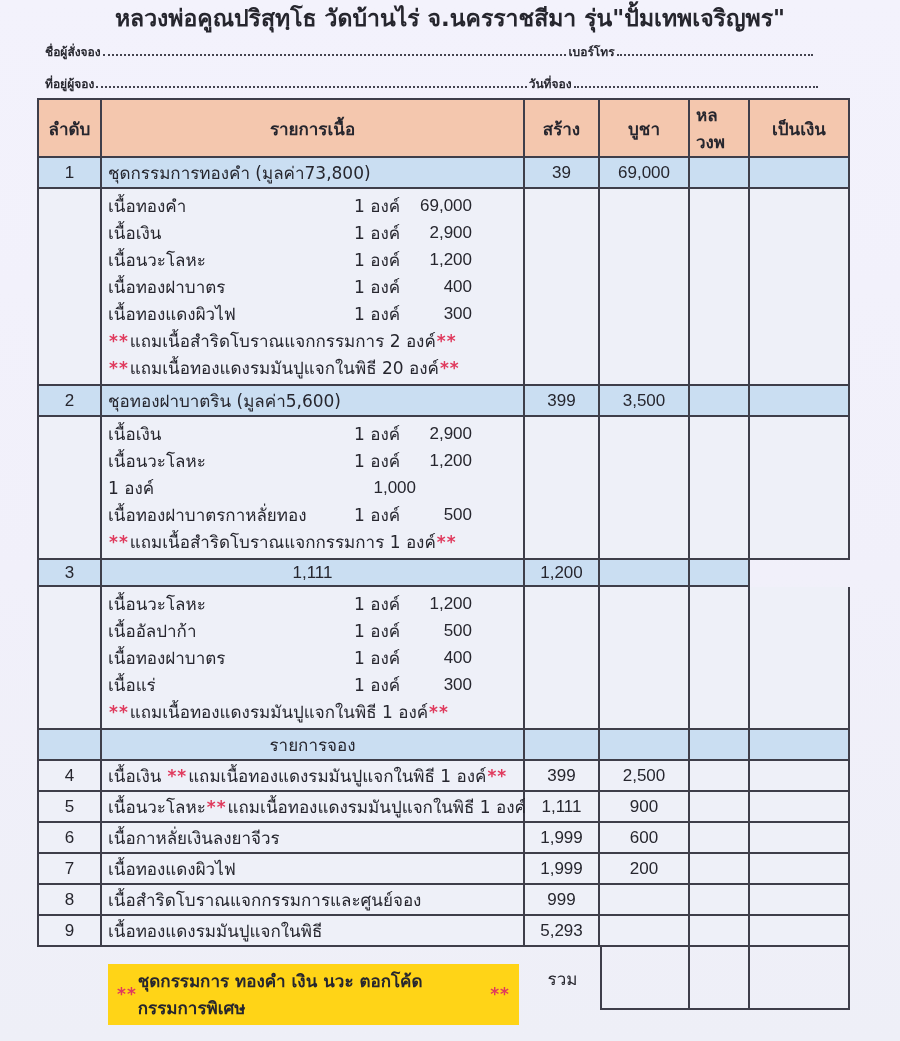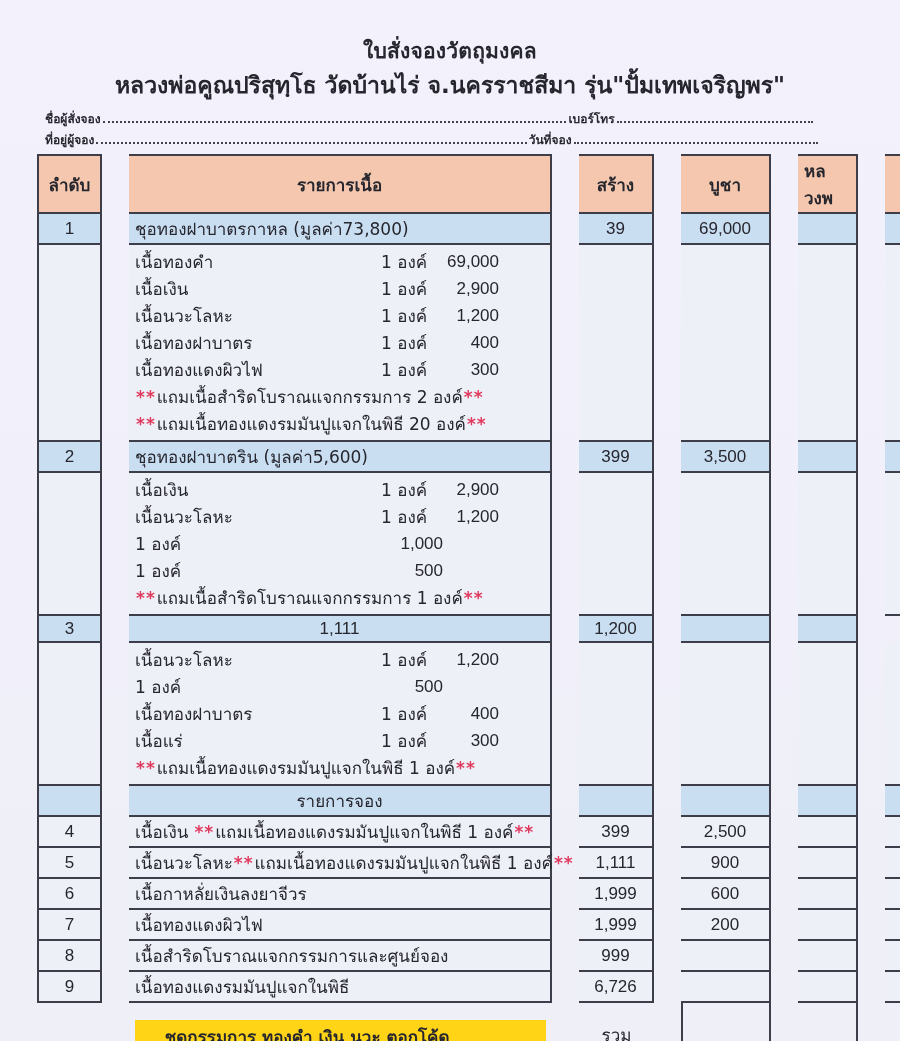--- a/index.html
+++ b/index.html
@@ -9,26 +9,26 @@
   html,body{margin:0;padding:0;}
   body{background:#e6e6ee;font-family:"DejaVu Sans",sans-serif;}
   .paper{width:900px;height:1041px;margin:0 auto;position:relative;overflow:hidden;
          background:linear-gradient(180deg,#f3f2fc 0%,#f1f0fa 55%,#eeeff7 100%);color:var(--ink);}
   .title{ text-align:center;margin-top:34px;font-size:21px;font-weight:700;letter-spacing:.2px;}
   .subtitle{text-align:center;font-size:23px;font-weight:700;}
   .fill-line{display:flex;align-items:flex-end;margin-left:45px;font-size:12px;font-weight:600;line-height:1.35;}
   .fill-line .lbl{white-space:nowrap;}
   .dots{border-bottom:2.5px dotted #43434e;height:2px;margin:0 2px 4px 2px;}
   .w1{width:770px;margin-top:8px;}
-  .w2{width:775px;margin-top:5px;font-family:Liberation Serif, serif;}
+  .w2{width:775px;margin-top:16px;font-family:Liberation Serif, serif;}
   .g437{flex:437;} .g185{flex:185;} .g405{flex:405;} .g230{flex:230;}
 
   
   .tbl{margin:6px 0 0 37px;width:813px;font-size:17px;}
-  .r{display:grid;grid-template-columns:65px 423px 75px 90px 60px 100px;gap:27px;}
+  .r{display:grid;grid-template-columns:65px 423px 75px 90px 60px 100px;}
   .c{border-right:2px solid var(--border);border-bottom:2px solid var(--border);
      background:var(--cell-bg);padding:1px 6px;display:flex;align-items:center;min-height:25px;box-sizing:border-box;}
   .c.cl{border-left:2px solid var(--border);}
   .hrow .c{border-top:2px solid var(--border);background:var(--header-bg);font-weight:600;justify-content:center;min-height:29px;}
   .setrow .c{background:var(--set-bg);min-height:27px;}
   .secrow .c{background:var(--set-bg);min-height:27px;}
   .num{justify-content:center;font-family:"Liberation Sans","DejaVu Sans",sans-serif;}
   .details{flex-direction:column;align-items:stretch;justify-content:flex-start;padding:3px 6px 3px 6px;}
   .dline{display:grid;grid-template-columns:246px 62px 56px 1fr;min-height:25px;align-items:center;}
   .dline .dprice{text-align:right;font-family:"Liberation Sans","DejaVu Sans",sans-serif;}
@@ -40,21 +40,20 @@
   .tot-label{justify-content:center;}
   .hl-note{background:var(--highlight);padding:3px 8px 4px 8px;transform:translateY(16px);
            width:100%;box-sizing:border-box;font-weight:600;display:flex;align-items:center;}
   .itemname{display:flex;align-items:center;flex-wrap:nowrap;white-space:nowrap;}
   .gap{width:5px;display:inline-block;}
 </style>
 </head>
 <body>
 
 <div class="paper">
-  <div class="title">ใบสั่งจองวัตถุมงคล</div>
   <div class="subtitle">หลวงพ่อคูณปริสุทฺโธ วัดบ้านไร่ จ.นครราชสีมา รุ่น"ปั้มเทพเจริญพร"</div>
 
   <div class="fill-line w1">
     <span class="lbl">ชื่อผู้สั่งจอง</span>
     <span class="dots g437"></span>
     <span class="lbl">เบอร์โทร</span>
     <span class="dots g185"></span>
   </div>
 
   <div class="fill-line w2">
@@ -68,21 +67,21 @@
       <div class="r hrow">
         <div class="c cl">ลำดับ</div>
         <div class="c">รายการเนื้อ</div>
         <div class="c">สร้าง</div>
         <div class="c">บูชา</div>
         <div class="c">หลวงพ</div>
         <div class="c">เป็นเงิน</div>
       </div>
       <div class="r setrow">
         <div class="c cl num">1</div>
-        <div class="c">ชุอทองฝาบาตรกาหล (มูลค่า73,800)</div>
+        <div class="c">ชุดกรรมการทองคำ (มูลค่า73,800)</div>
         <div class="c num">39</div>
         <div class="c num">69,000</div>
         <div class="c"></div>
         <div class="c"></div>
       </div>
       <div class="r detrow">
         <div class="c cl"></div>
         <div class="c details">
           <div class="dline">
             <span>เนื้อทองคำ</span>
@@ -152,20 +151,21 @@
             <span>1 องค์</span>
             <span class="dprice">1,200</span>
             <span></span>
           </div>
           <div class="dline">
             <span>1 องค์</span>
             <span class="dprice">1,000</span>
             <span></span>
           </div>
           <div class="dline">
+            <span>เนื้อทองฝาบาตรกาหลั่ยทอง</span>
             <span>1 องค์</span>
             <span class="dprice">500</span>
             <span></span>
           </div>
           <div class="nline">
             <span class="star">**</span>
             <span>แถมเนื้อสำริดโบราณแจกกรรมการ 1 องค์</span>
             <span class="star">**</span>
           </div>
         </div>
@@ -184,20 +184,21 @@
       <div class="r detrow">
         <div class="c cl"></div>
         <div class="c details">
           <div class="dline">
             <span>เนื้อนวะโลหะ</span>
             <span>1 องค์</span>
             <span class="dprice">1,200</span>
             <span></span>
           </div>
           <div class="dline">
+            <span>เนื้ออัลปาก้า</span>
             <span>1 องค์</span>
             <span class="dprice">500</span>
             <span></span>
           </div>
           <div class="dline">
             <span>เนื้อทองฝาบาตร</span>
             <span>1 องค์</span>
             <span class="dprice">400</span>
             <span></span>
           </div>
@@ -284,21 +285,21 @@
         <div class="c num">999</div>
         <div class="c num"></div>
         <div class="c"></div>
         <div class="c"></div>
       </div>
       <div class="r itemrow">
         <div class="c cl num">9</div>
         <div class="c itemname">
           <span>เนื้อทองแดงรมมันปูแจกในพิธี</span>
         </div>
-        <div class="c num">6,726</div>
+        <div class="c num">5,293</div>
         <div class="c num"></div>
         <div class="c"></div>
         <div class="c"></div>
       </div>
       <div class="r totrow">
         <div class="c"></div>
         <div class="c">
           <div class="hl-note">
             <span class="star">**</span>
             <span>ชุดกรรมการ ทองคำ เงิน นวะ ตอกโค้ดกรรมการพิเศษ</span>

